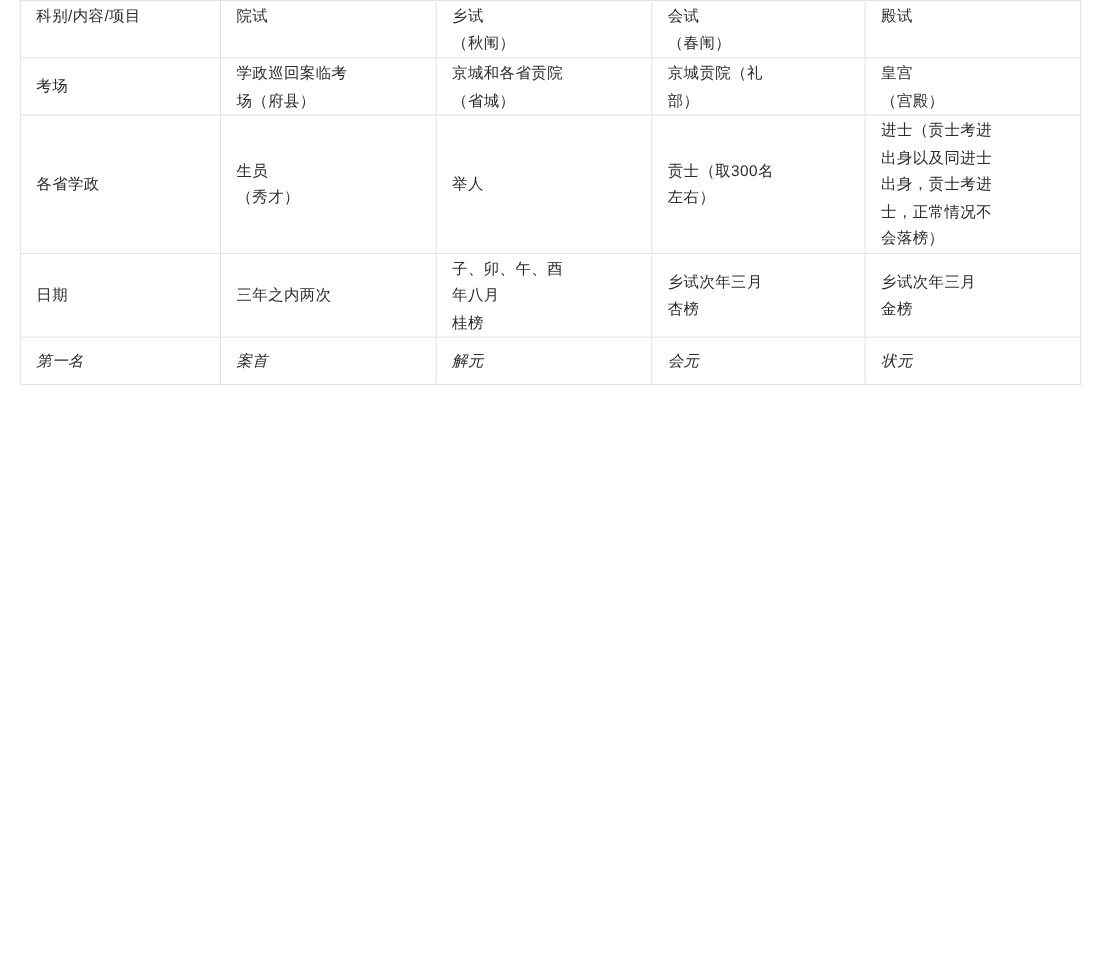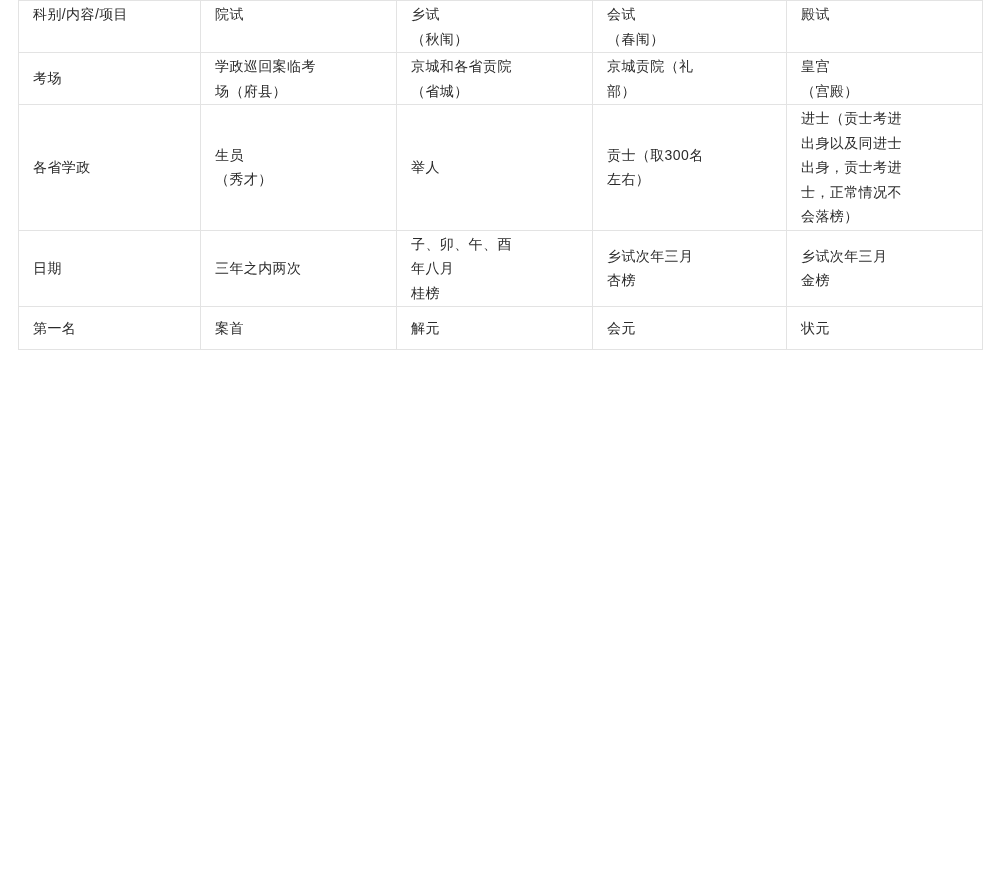--- a/index.html
+++ b/index.html
@@ -43,21 +43,21 @@
     color: #2b2b2b;
     letter-spacing: 0.4px;
     word-break: break-all;
   }
   table.exam-table tr.header-row td {
     vertical-align: top;
   }
   .cell-line {
     display: block;
   }
-  .row-h-small td { height: 40px; padding-top: 8px; padding-bottom: 8px; }
+  .row-h-small td { height: 40px; padding-top: 8px; padding-bottom: 8px; font-style: italic; }
 </style>
 </head>
 <body>
 
 <div class="sheet">
   <table class="exam-table">
     <colgroup>
       <col class="c0">
         <col class="c1">
         <col class="c2">

